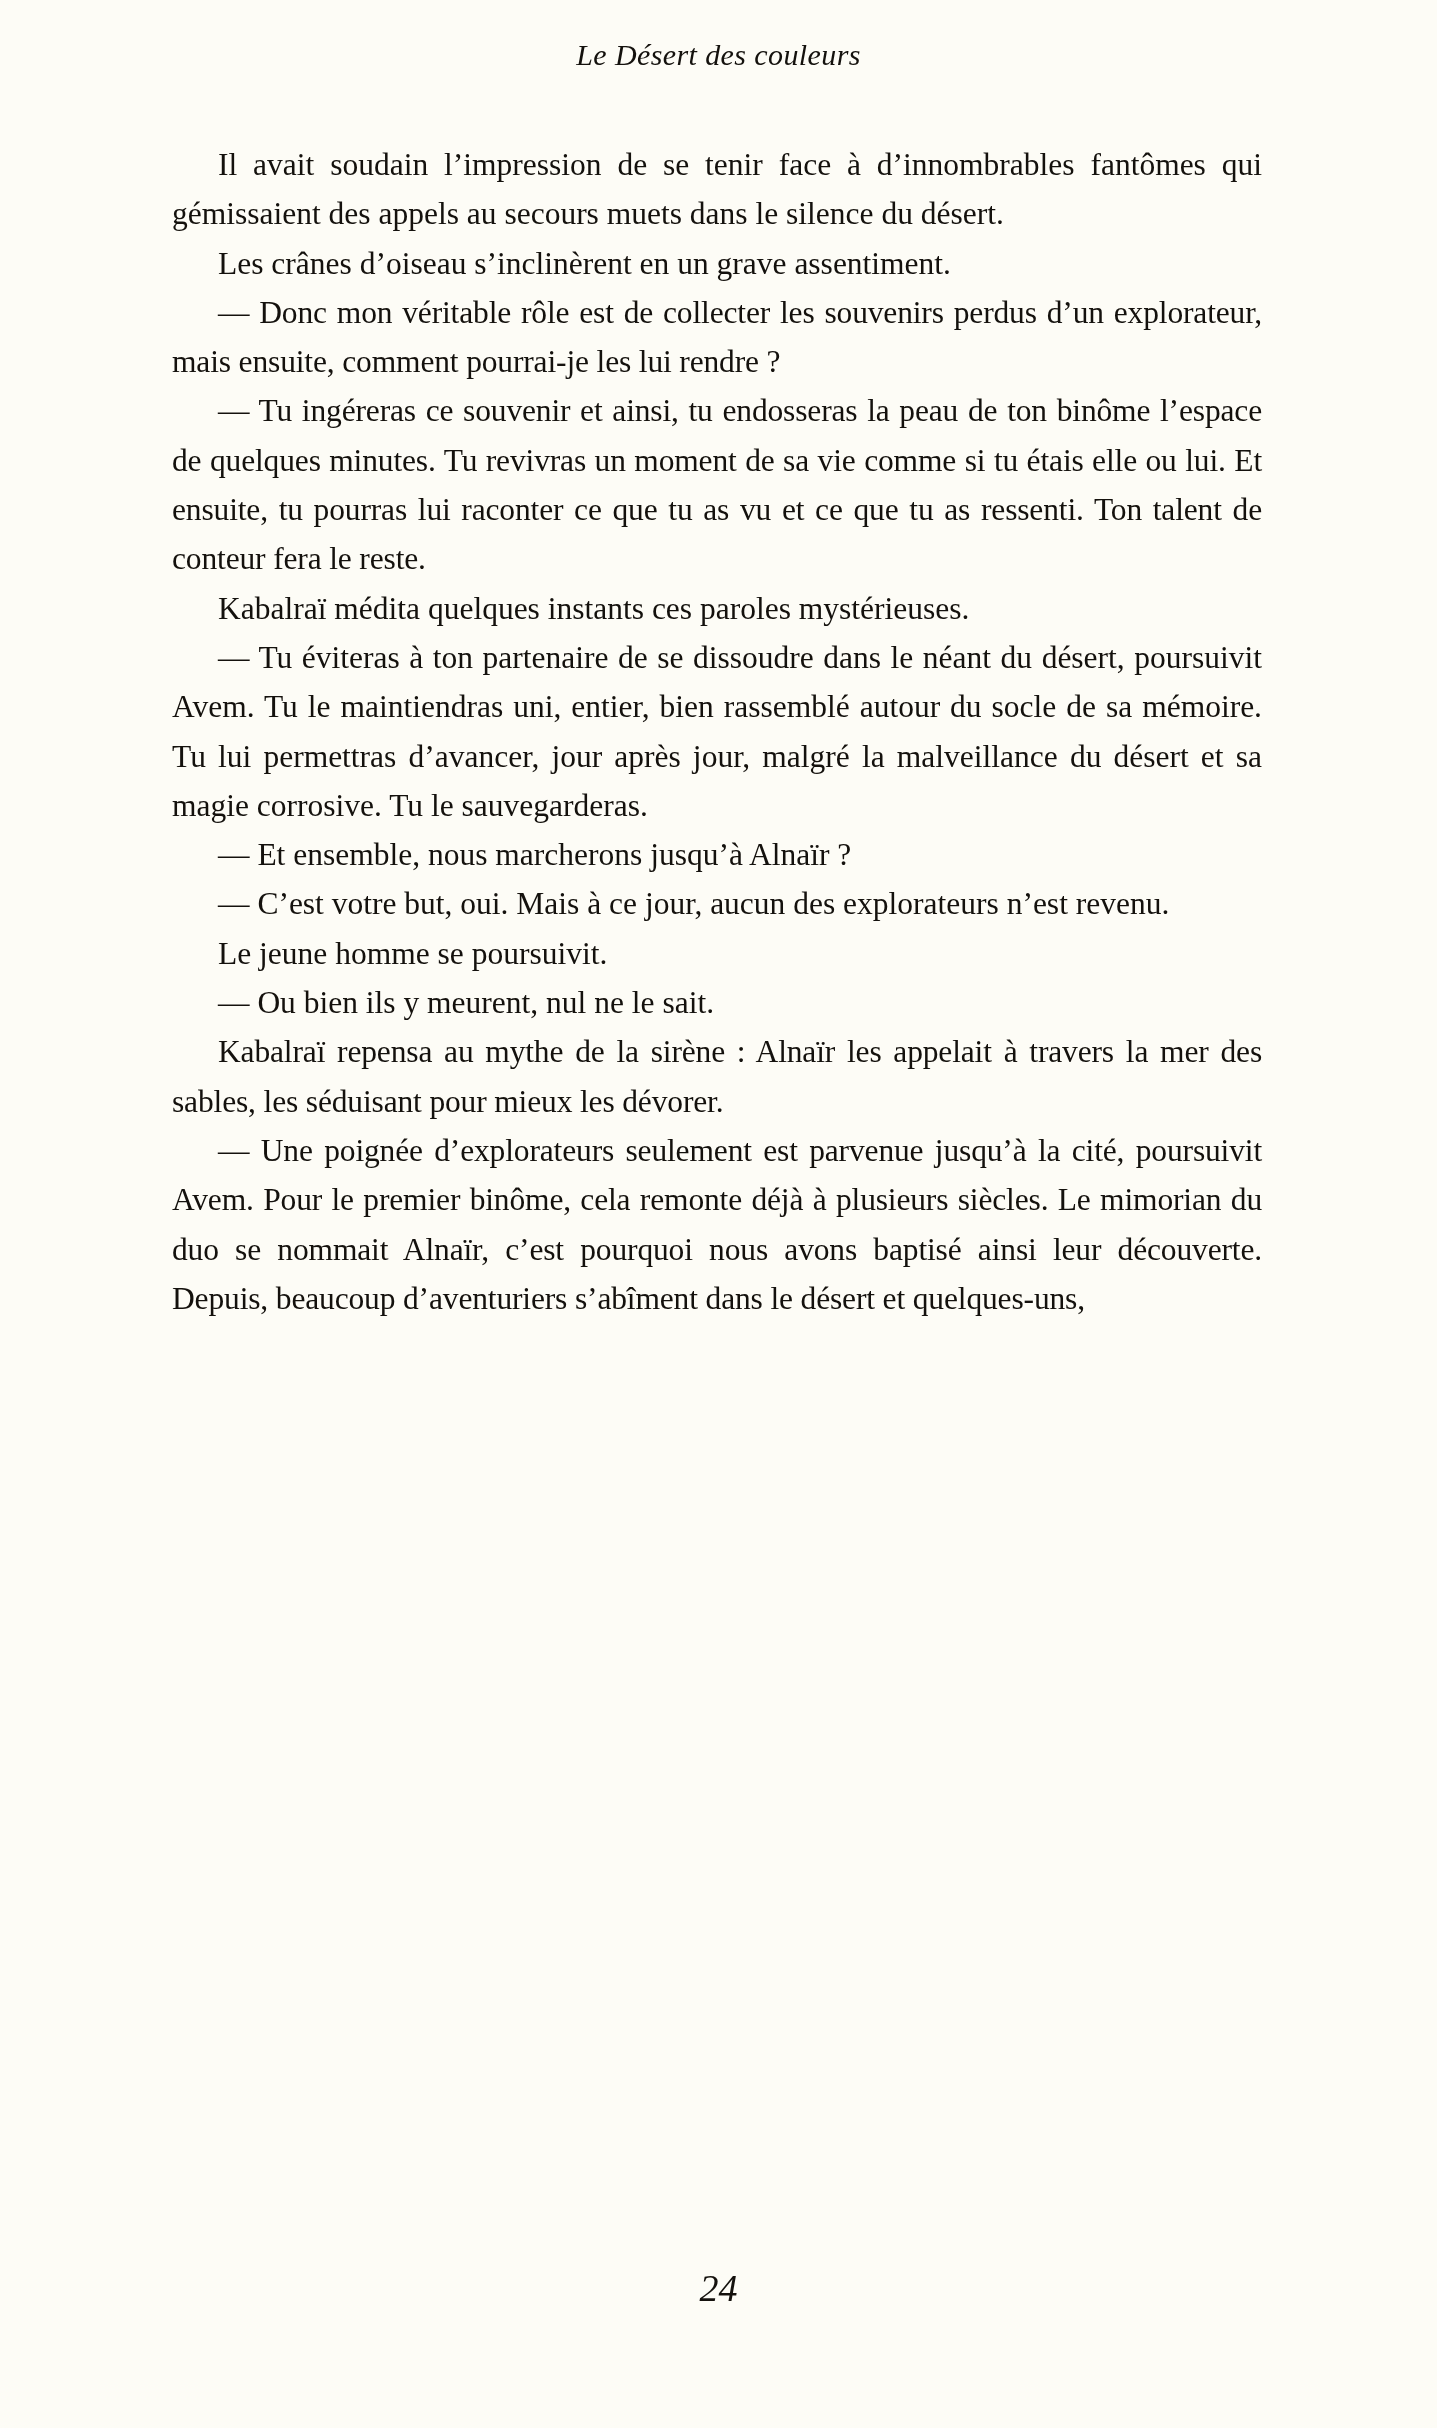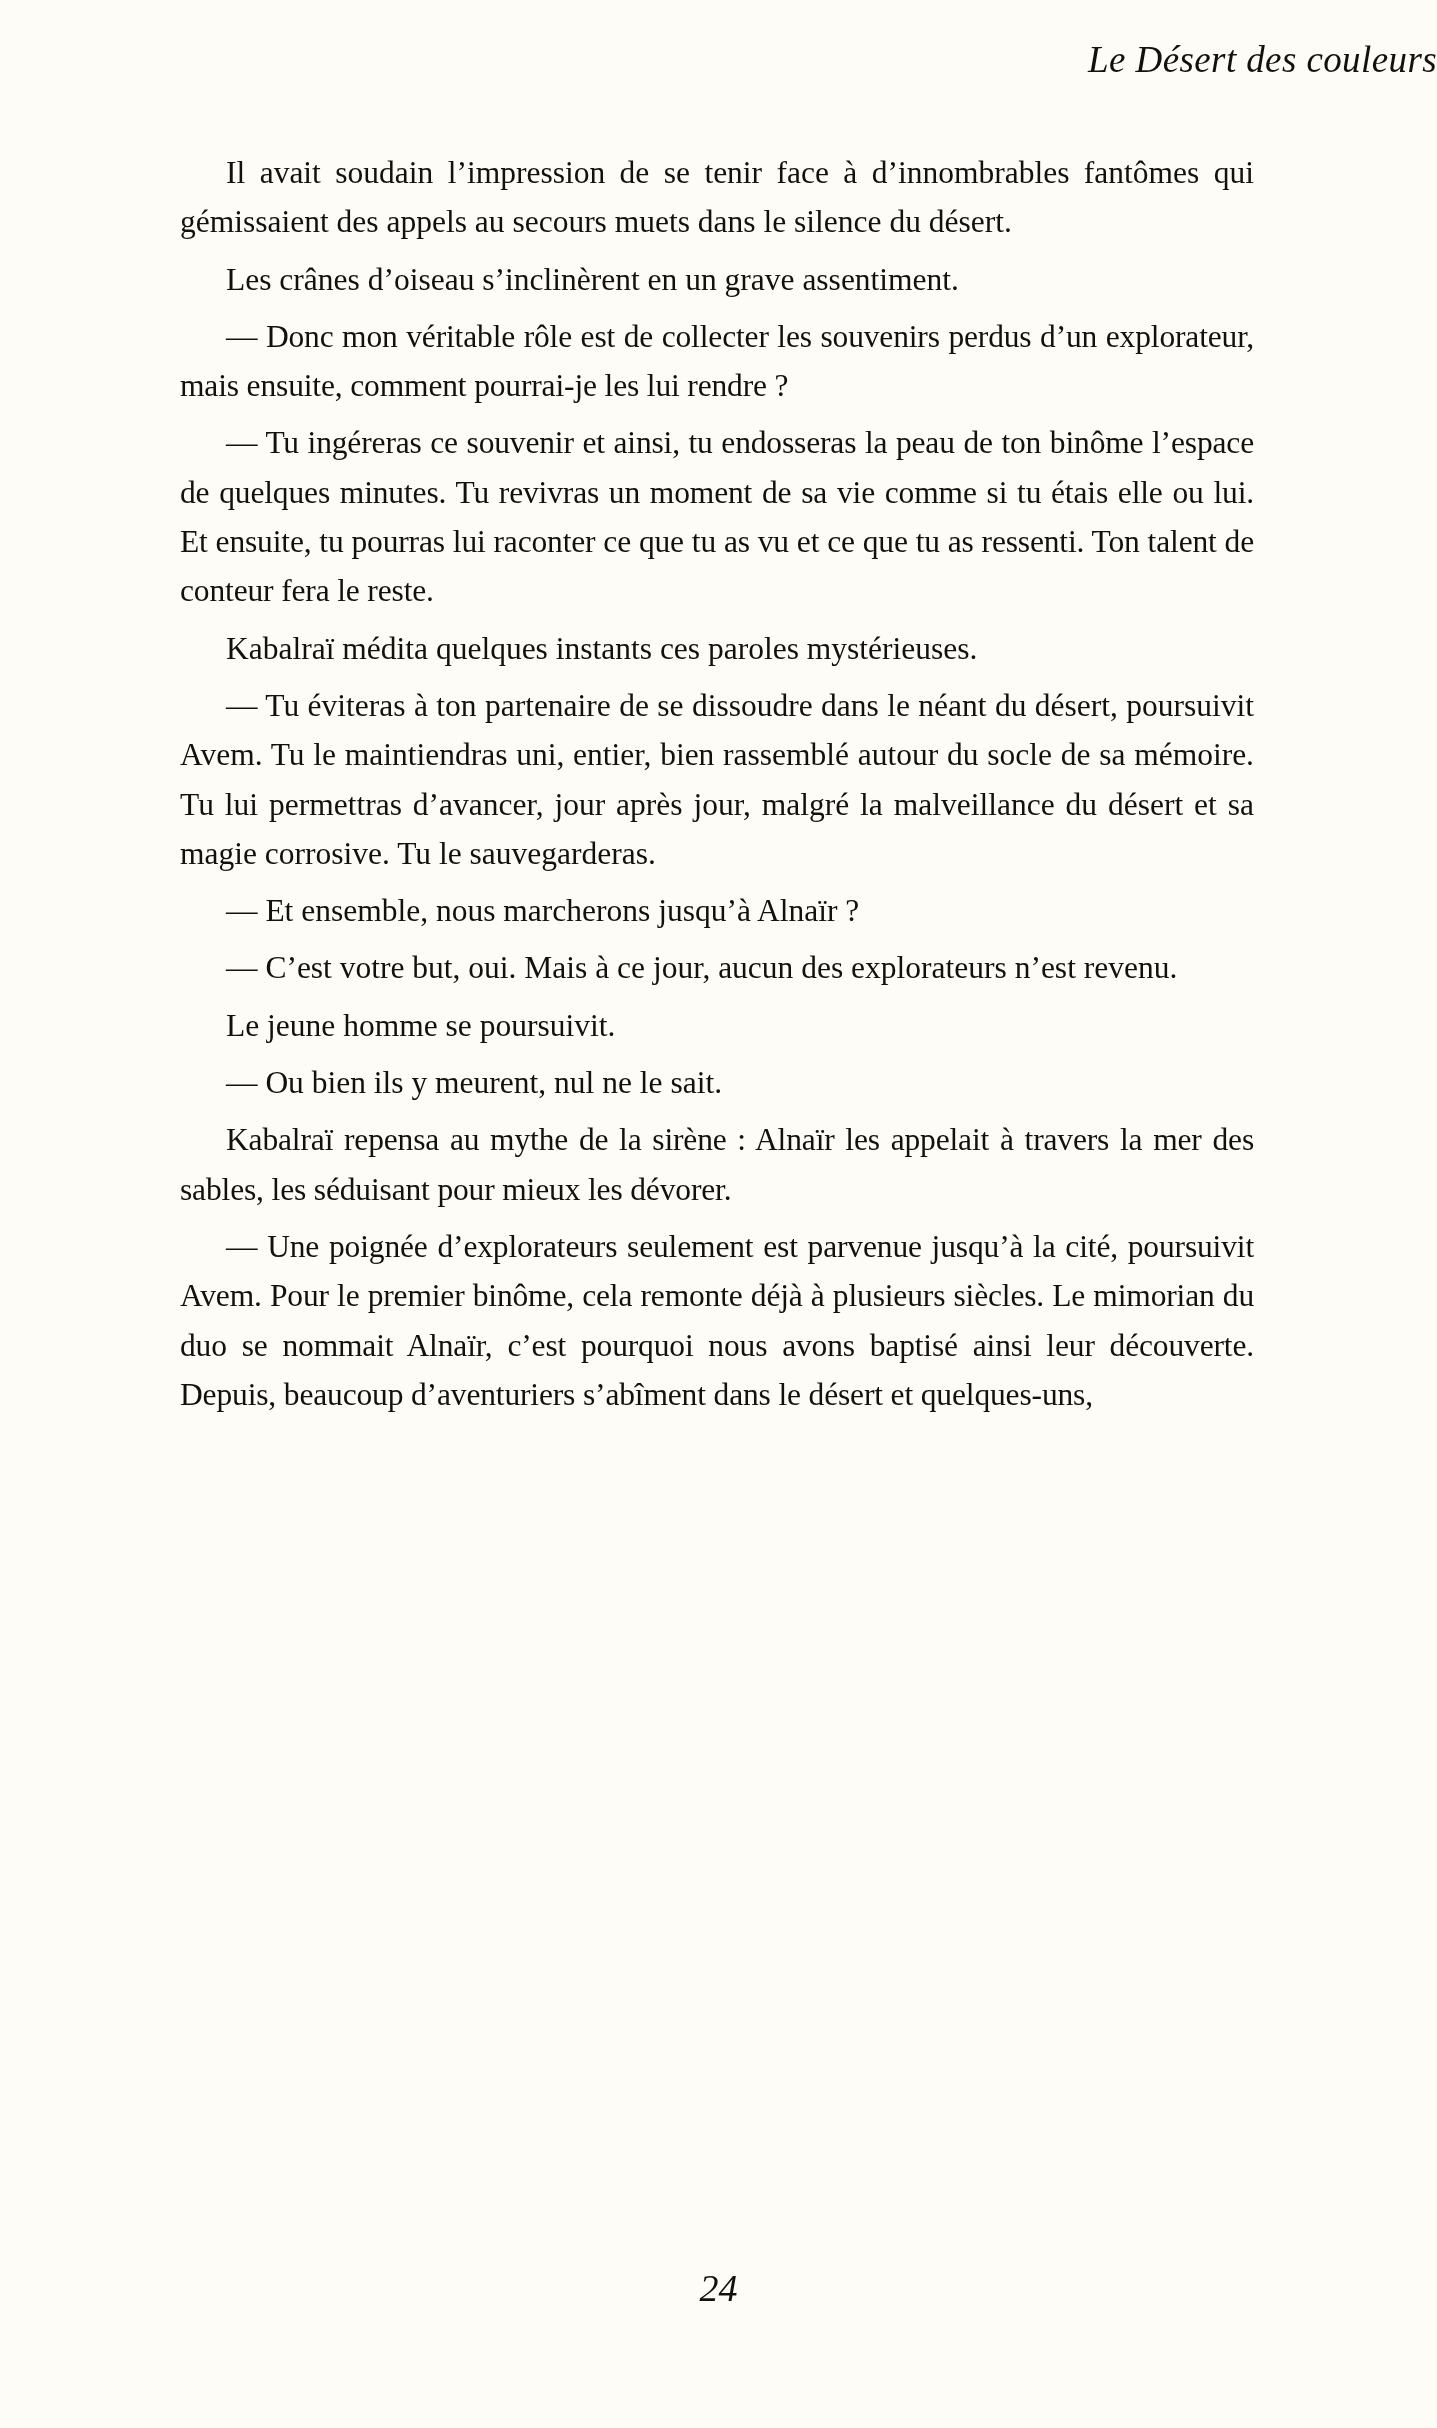--- a/index.html
+++ b/index.html
@@ -19,39 +19,39 @@
     width: 1437px;
     height: 2428px;
     box-sizing: border-box;
     padding: 0;
   }
   .running-head {
     position: absolute;
     top: 38px;
     left: 0;
     width: 100%;
-    text-align: right;
+    text-align: center;
     font-style: italic;
-    font-size: 37px;
+    font-size: 30px;
     letter-spacing: 0.4px;
     color: #14110d;
   }
   .body-text {
     position: absolute;
     top: 140px;
     left: 172px;
     width: 1090px;
     font-size: 31.5px;
     line-height: 1.565;
     text-align: justify;
     text-justify: inter-word;
     color: #14110d;
   }
   .body-text p {
-    margin: 8px;
+    margin: 0;
     text-indent: 46px;
     hyphens: none;
   }
   .body-text p.dash {
     text-indent: 46px;
   }
   .body-text p.tight {
     letter-spacing: -0.15px;
   }
   .folio {

